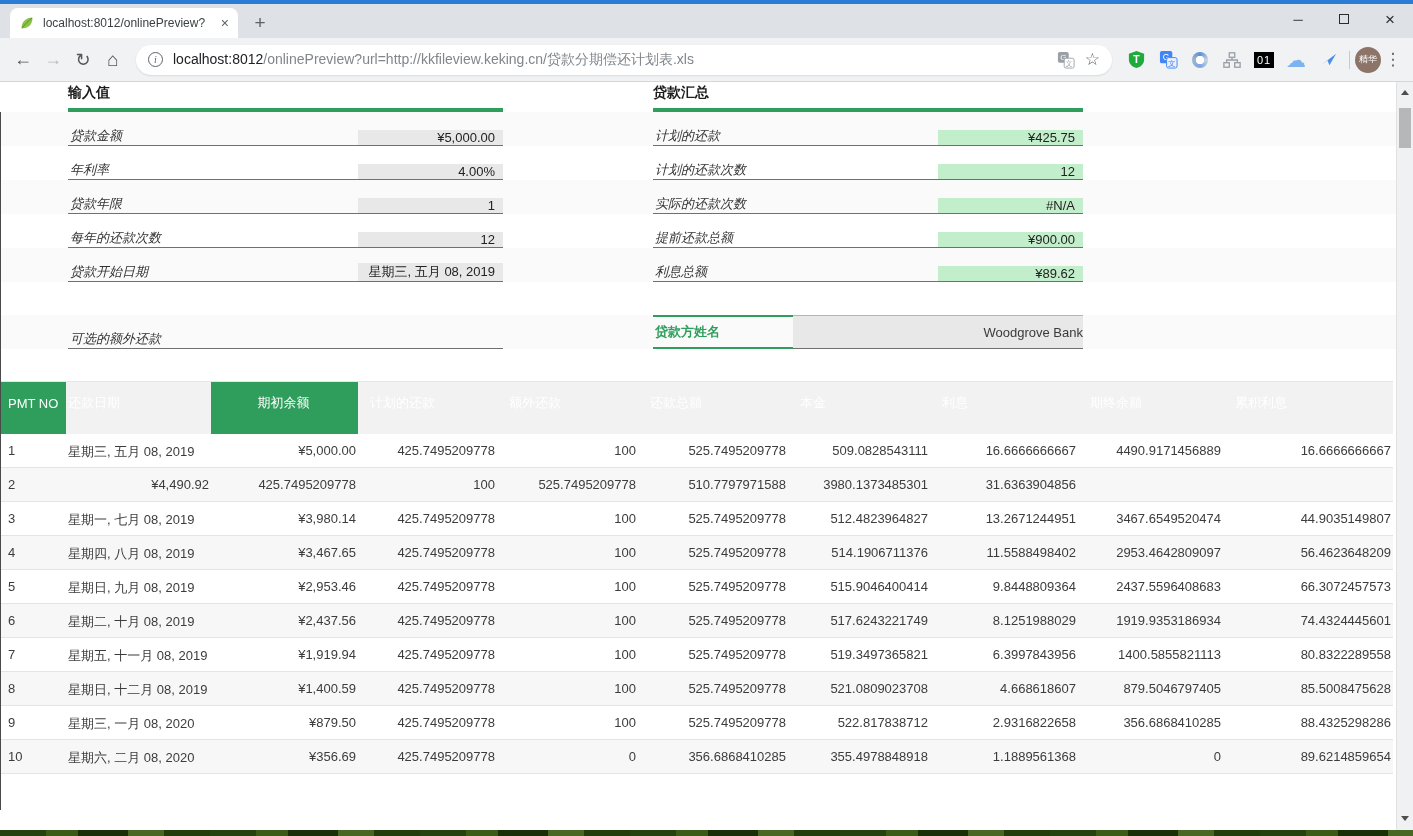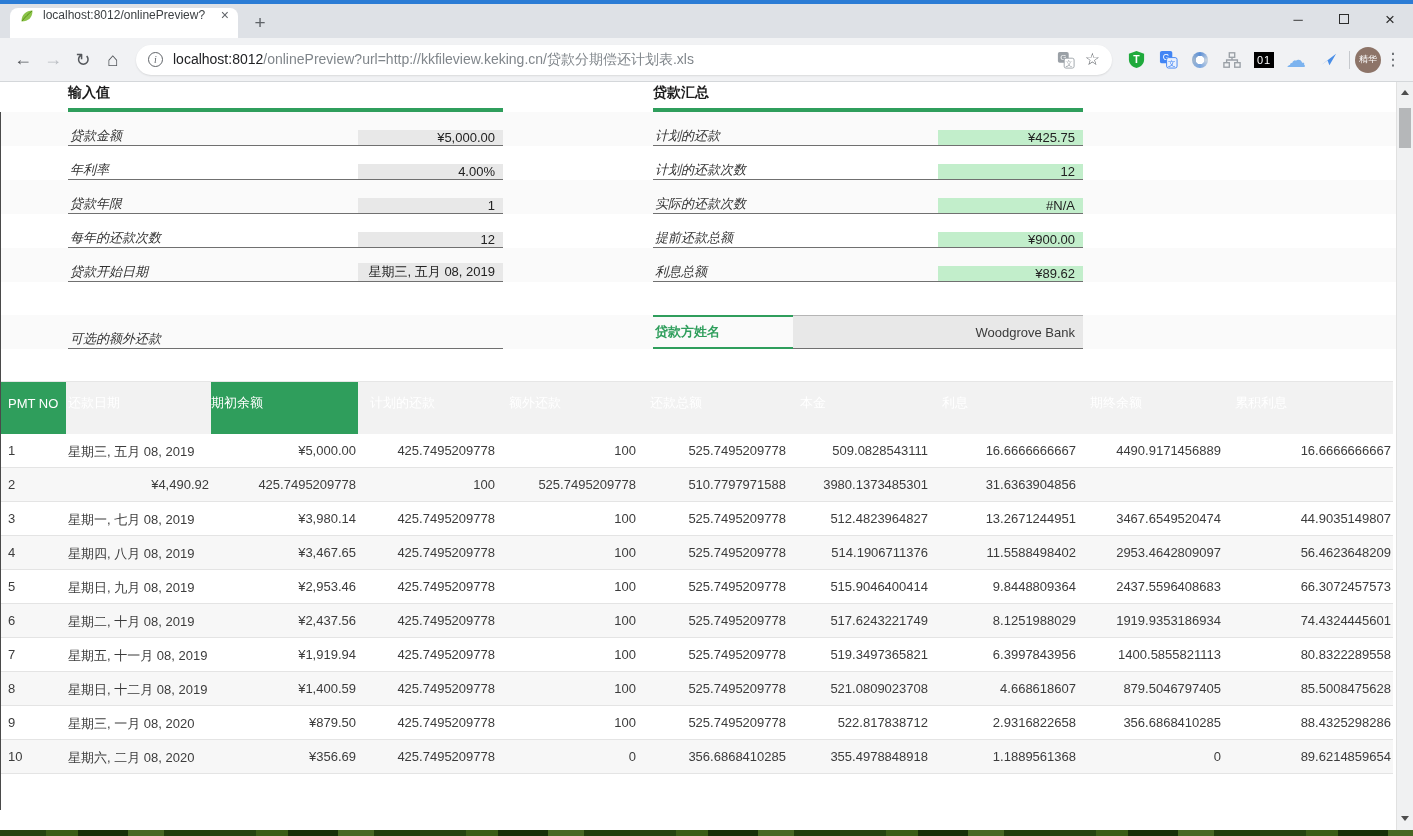--- a/index.html
+++ b/index.html
@@ -5,21 +5,21 @@
   * { box-sizing: border-box; margin: 0; padding: 0; }
   html,body { width:1413px; height:836px; overflow:hidden; }
   body { font-family:"Liberation Sans", sans-serif; background:#fff; }
 
   .window { width:1413px; height:836px; display:flex; flex-direction:column; position:relative; background:#fff; }
 
   
   .accent { height:4px; background:var(--blue,#2b7cd5); }
   .tabstrip { height:34px; background:#dee1e6; position:relative; display:flex; align-items:flex-end; }
   .tab { width:228px; height:30px; background:#fff; border-radius:8px 8px 0 0; margin-left:10px;
-         display:flex; padding:0 9px; }
+         display:flex; align-items:center; padding:0 9px; }
   .favicon { width:16px; height:16px; margin-right:8px; flex:0 0 auto; }
   .tab-title { font-size:12px; color:#3c4043; white-space:nowrap; overflow:hidden; flex:1; }
   .tab-close { font-size:14px; color:#5f6368; margin-left:6px; line-height:1; cursor:default; }
   .newtab { width:28px; height:28px; margin:0 0 1px 8px; display:flex; align-items:center; justify-content:center;
             color:#5f6368; font-size:19px; }
   .win-controls { position:absolute; right:0; top:0; height:30px; display:flex; }
   .win-btn { width:46px; height:30px; display:flex; align-items:center; justify-content:center; color:#2c2c2c; font-size:13px; }
   .maxi-glyph { width:10px; height:10px; border:1px solid #2c2c2c; }
   .close-glyph { font-size:17px; line-height:1; }
 
@@ -61,31 +61,31 @@
   .slabel { flex:1; font-style:italic; color:#333; display:flex; align-items:center; padding-left:2px; }
   .sval { width:145px; display:flex; align-items:center; justify-content:flex-end; padding-right:8px; color:#222; }
   .sval.gray { background:var(--gray-cell,#e8e8e8); }
   .sval.green { background:var(--green-light,#c2eecb); }
   .sval.topline { border-top:1px solid #adadad; }
 
   .lender-row { position:absolute; top:233px; left:653px; width:430px; height:34px; display:flex; }
   .lender-label { width:140px; border-top:2px solid var(--green,#2f9e5c); border-bottom:2px solid var(--green,#2f9e5c);
                   color:var(--green,#2f9e5c); font-weight:bold; display:flex; align-items:center; padding-left:2px; }
   .lender-value { flex:1; background:var(--gray-cell,#e8e8e8); border-top:1px solid #b5b5b5; border-bottom:1px solid #707070;
-                  display:flex; align-items:center; justify-content:flex-end; padding-right:8px; color:#3a3a3a; }
+                  display:flex; align-items:center; justify-content:flex-end; padding-right:0; color:#3a3a3a; }
 
   .vline { position:absolute; left:0; top:30px; width:1px; height:698px; background:#4a4a4a; z-index:4; }
 
   .schedule { position:absolute; top:299px; left:0; width:1393px; }
   .grid { display:grid; grid-template-columns:66px 145px 147px 139px 141px 150px 142px 148px 145px 170px; }
   .shead { height:53px; background:#f2f2f2; border-top:1px solid #e6e6e6; }
   .hc { color:#fff; font-weight:normal; font-size:13px; padding-top:12px; padding-left:12px; white-space:nowrap; overflow:hidden; }
   .hc.c0 { background:var(--green,#2f9e5c); padding-left:8px; line-height:1.6; white-space:normal; }
   .hc.c1 { padding-left:2px; }
-  .hc.c2 { background:var(--green,#2f9e5c); text-align:left; padding-right:2px; padding-left:0; }
+  .hc.c2 { background:var(--green,#2f9e5c); text-align:center; padding-right:2px; padding-left:0; }
   .trow { min-height:34px; border-bottom:1px solid #e4e4e4; background:#fff; }
   .trow.alt { background:#f7f7f7; }
   .tc { padding-top:9px; padding-bottom:4px; }
   .tc.c0 { padding-left:8px; }
   .tc.c1 { padding-left:2px; white-space:nowrap; overflow:visible; line-height:1.45; }
   .tc.num { text-align:right; padding-right:2px; white-space:nowrap; }
 
   
   .vscroll { width:17px; background:#f0f1f2; border-left:1px solid #e1e1e1; position:relative; }
   .sb-up, .sb-down { position:absolute; left:0; width:16px; height:16px; display:flex; align-items:center; justify-content:center; }

